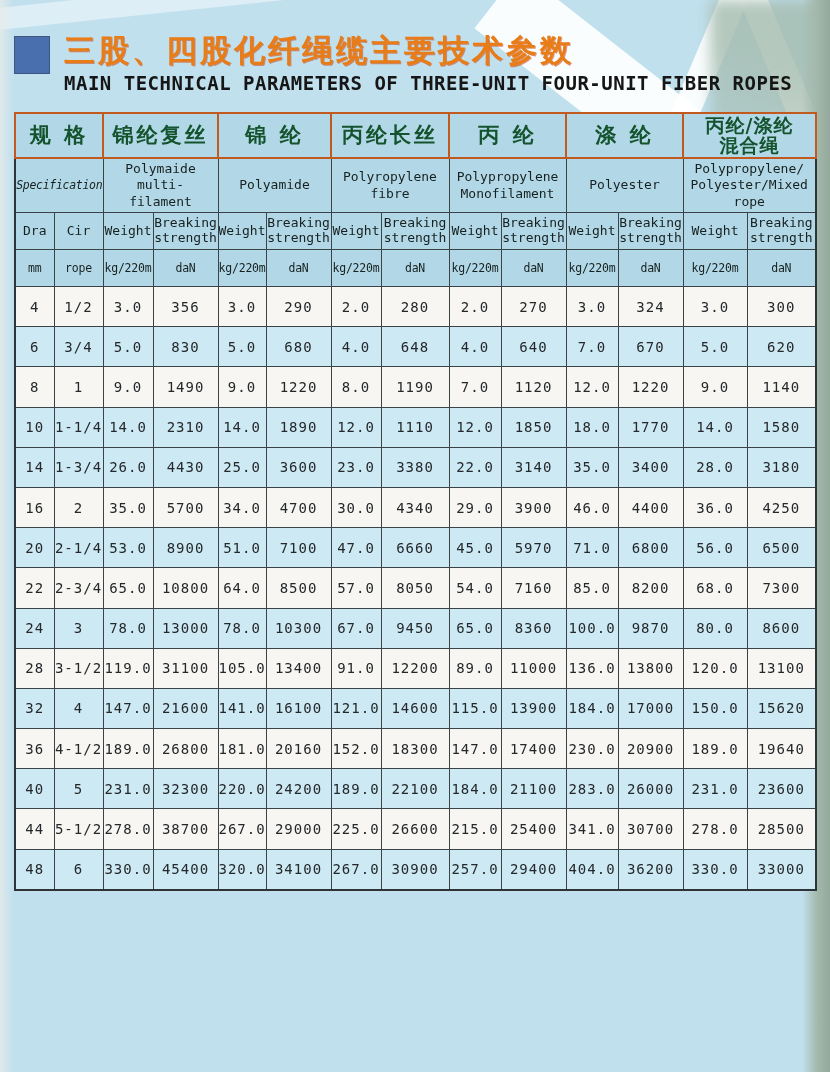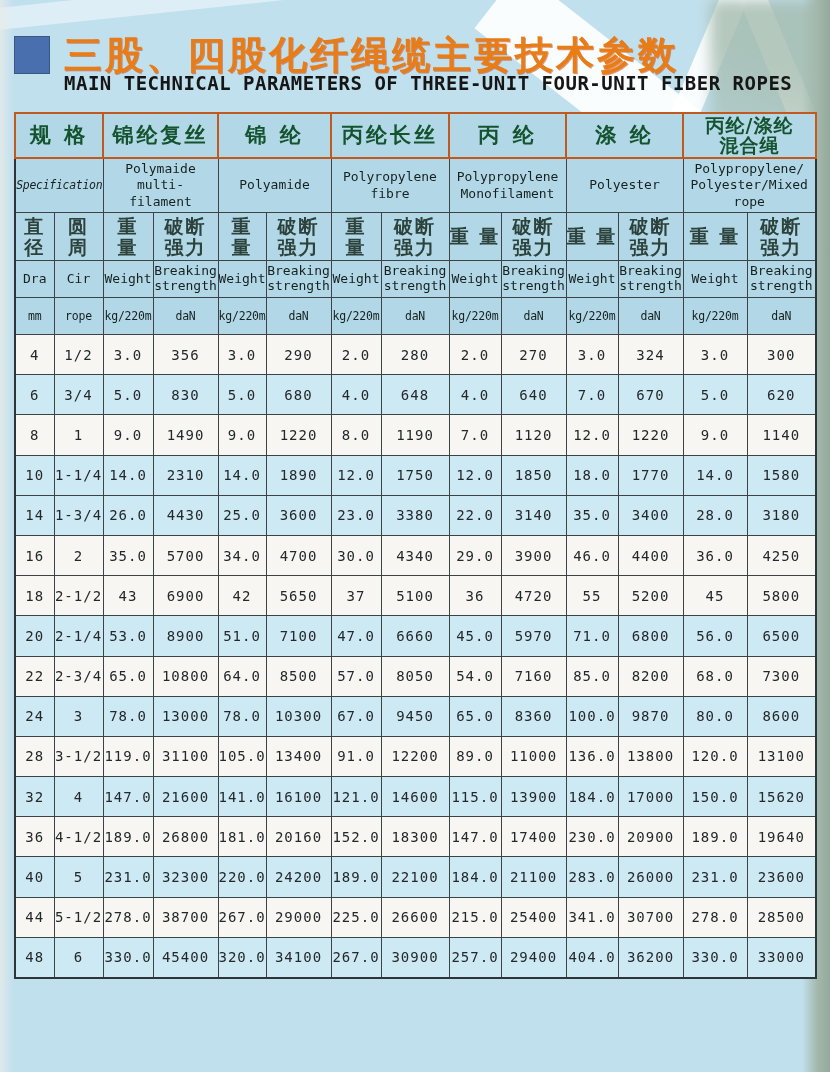--- a/index.html
+++ b/index.html
@@ -21,21 +21,21 @@
     background:linear-gradient(90deg,rgba(150,170,158,0),#a3b8ab 55%,#93a99c);}
   .edge-left{position:absolute;left:0;top:0;width:13px;height:1072px;z-index:3;
     background:linear-gradient(90deg,#e8ebe8,rgba(232,235,232,0));opacity:.8;}
 
   
   .title-wrap{position:absolute;left:14px;top:30px;z-index:5;}
   .bullet{position:absolute;left:0;top:6px;width:34px;height:36px;background:#4a6fae;border:1px solid #3a5681;}
   .title-cn{
     position:absolute;left:50px;top:0;width:720px;white-space:nowrap;
     font-family:"DejaVu Sans","Liberation Sans",sans-serif;
-    font-size:38px;font-weight:bold;color:#e87c16;letter-spacing:3px;
+    font-size:31px;font-weight:bold;color:#e87c16;letter-spacing:3px;
     text-shadow:1px 1px 0 rgba(200,70,20,.55);
   }
   .title-en{
     position:absolute;left:50px;top:42px;width:770px;white-space:nowrap;
     font-size:19px;font-weight:bold;color:#161616;letter-spacing:.5px;
   }
 
   
   table.params{
     position:absolute;left:14px;top:112px;z-index:4;
@@ -129,42 +129,20 @@
       <th colspan="2">Polyamide</th>
       <th colspan="2">Polyropylene
 fibre</th>
       <th colspan="2">Polypropylene
 Monofilament</th>
       <th colspan="2">Polyester</th>
       <th colspan="2">Polypropylene/
 Polyester/Mixed
 rope</th>
     </tr>
-    <tr class="cn-sub">
-      <th>直径</th>
-      <th>圆 周</th>
-      <th>重 量</th>
-      <th>破断
-强力</th>
-      <th>重 量</th>
-      <th>破断
-强力</th>
-      <th>重 量</th>
-      <th>破断
-强力</th>
-      <th>重 量</th>
-      <th>破断
-强力</th>
-      <th>重 量</th>
-      <th>破断
-强力</th>
-      <th>重 量</th>
-      <th>破断
-强力</th>
-    </tr>
     <tr class="en-sub">
       <th>Dra</th>
       <th>Cir</th>
       <th>Weight</th>
       <th>Breaking
 strength</th>
       <th>Weight</th>
       <th>Breaking
 strength</th>
       <th>Weight</th>
@@ -247,21 +225,21 @@
         <td>1140</td>
       </tr>
       <tr class="r-blue">
         <td>10</td>
         <td>1-1/4</td>
         <td>14.0</td>
         <td>2310</td>
         <td>14.0</td>
         <td>1890</td>
         <td>12.0</td>
-        <td>1750</td>
+        <td>1110</td>
         <td>12.0</td>
         <td>1850</td>
         <td>18.0</td>
         <td>1770</td>
         <td>14.0</td>
         <td>1580</td>
       </tr>
       <tr class="r-blue">
         <td>14</td>
         <td>1-3/4</td>
@@ -287,36 +265,20 @@
         <td>4700</td>
         <td>30.0</td>
         <td>4340</td>
         <td>29.0</td>
         <td>3900</td>
         <td>46.0</td>
         <td>4400</td>
         <td>36.0</td>
         <td>4250</td>
       </tr>
-      <tr class="r-white">
-        <td>18</td>
-        <td>2-1/2</td>
-        <td>43</td>
-        <td>6900</td>
-        <td>42</td>
-        <td>5650</td>
-        <td>37</td>
-        <td>5100</td>
-        <td>36</td>
-        <td>4720</td>
-        <td>55</td>
-        <td>5200</td>
-        <td>45</td>
-        <td>5800</td>
-      </tr>
       <tr class="r-blue">
         <td>20</td>
         <td>2-1/4</td>
         <td>53.0</td>
         <td>8900</td>
         <td>51.0</td>
         <td>7100</td>
         <td>47.0</td>
         <td>6660</td>
         <td>45.0</td>

